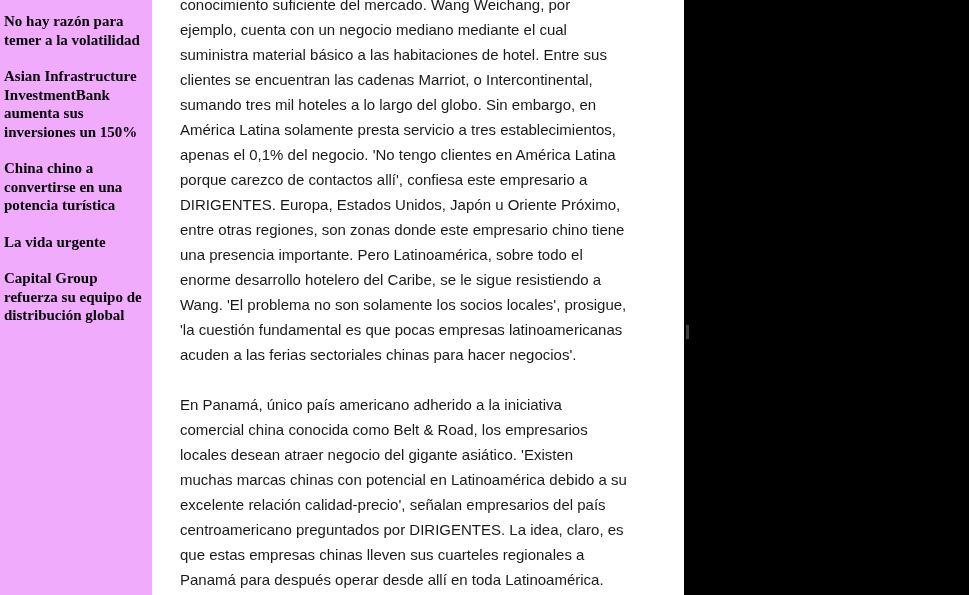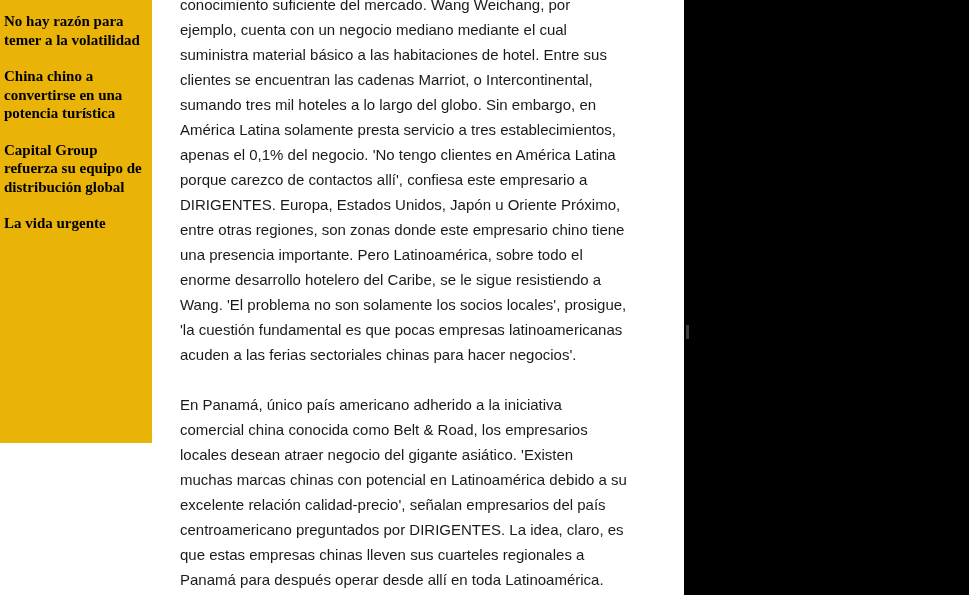--- a/index.html
+++ b/index.html
@@ -20,24 +20,24 @@
     top: 0;
     width: 684px;
     height: 595px;
     background: #ffffff;
   }
   .sidebar {
     position: absolute;
     left: 0;
     top: 0;
     width: 152px;
-    height: 443px;
+    height: 595px;
     padding: 0;
     box-sizing: border-box;
-    background: #eab308;
+    background: #f0abfc;
   }
   .sidebar-inner {
     padding: 12px 8px 0 4px;
   }
   .headline-link {
     display: block;
     font-family: "Liberation Serif", serif;
     font-weight: bold;
     font-size: 15px;
     line-height: 18.5px;
@@ -92,23 +92,24 @@
 </head>
 <body>
 
 <div id="page">
 
   <div class="content-area">
 
     <div class="sidebar">
       <div class="sidebar-inner">
         <a class="headline-link">No hay razón para temer a la volatilidad</a>
+        <a class="headline-link">Asian Infrastructure InvestmentBank aumenta sus inversiones un 150%</a>
         <a class="headline-link">China chino a convertirse en una potencia turística</a>
+        <a class="headline-link">La vida urgente</a>
         <a class="headline-link">Capital Group refuerza su equipo de distribución global</a>
-        <a class="headline-link">La vida urgente</a>
       </div>
     </div>
 
     <div class="article-col">
       <p class="para-first">conocimiento suficiente del mercado. Wang Weichang, por ejemplo, cuenta con un negocio mediano mediante el cual suministra material básico a las habitaciones de hotel. Entre sus clientes se encuentran las cadenas Marriot, o Intercontinental, sumando tres mil hoteles a lo largo del globo. Sin embargo, en América Latina solamente presta servicio a tres establecimientos, apenas el 0,1% del negocio. 'No tengo clientes en América Latina porque carezco de contactos allí', confiesa este empresario a DIRIGENTES. Europa, Estados Unidos, Japón u Oriente Próximo, entre otras regiones, son zonas donde este empresario chino tiene una presencia importante. Pero Latinoamérica, sobre todo el enorme desarrollo hotelero del Caribe, se le sigue resistiendo a Wang. 'El problema no son solamente los socios locales', prosigue, 'la cuestión fundamental es que pocas empresas latinoamericanas acuden a las ferias sectoriales chinas para hacer negocios'.</p>
       <p class="para-gap">En Panamá, único país americano adherido a la iniciativa comercial china conocida como Belt &amp; Road, los empresarios locales desean atraer negocio del gigante asiático. 'Existen muchas marcas chinas con potencial en Latinoamérica debido a su excelente relación calidad-precio', señalan empresarios del país centroamericano preguntados por DIRIGENTES. La idea, claro, es que estas empresas chinas lleven sus cuarteles regionales a Panamá para después operar desde allí en toda Latinoamérica. 'Se están ofreciendo</p>
     </div>
 
   </div>
 

